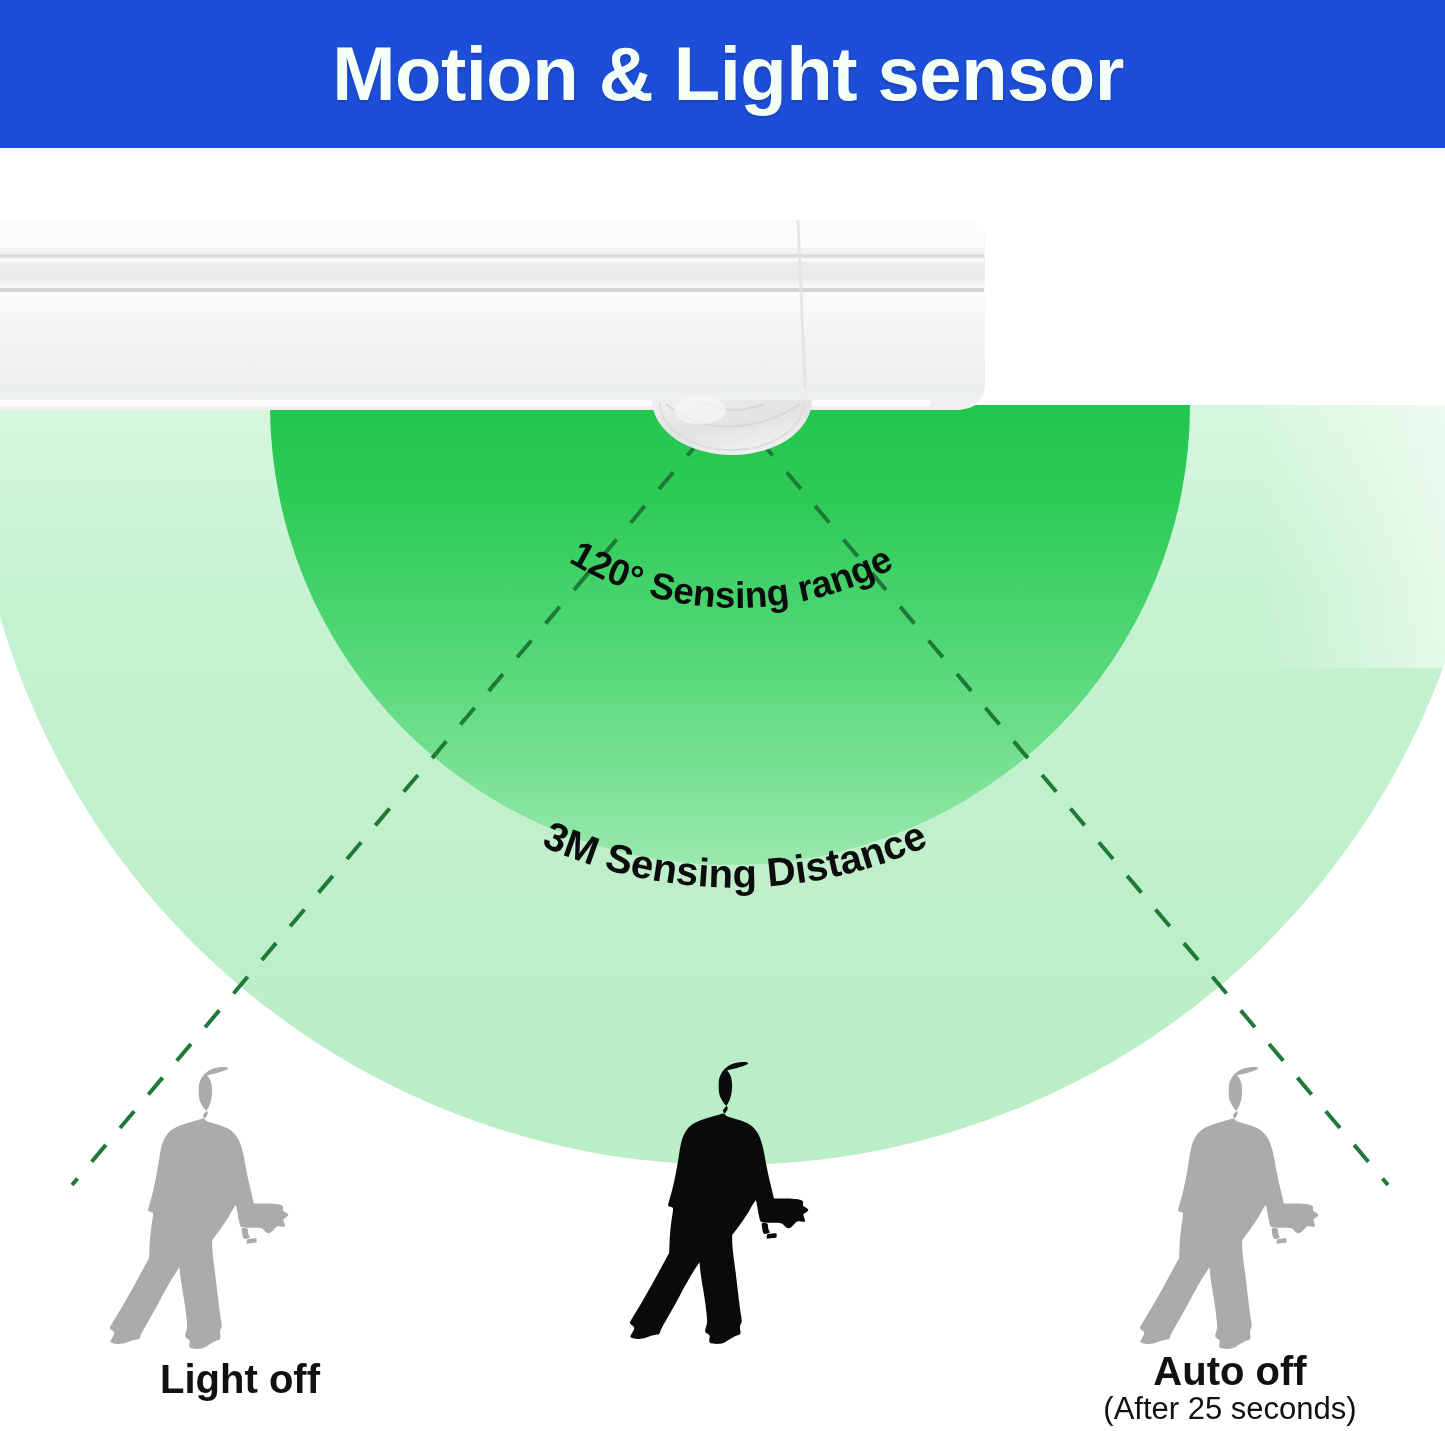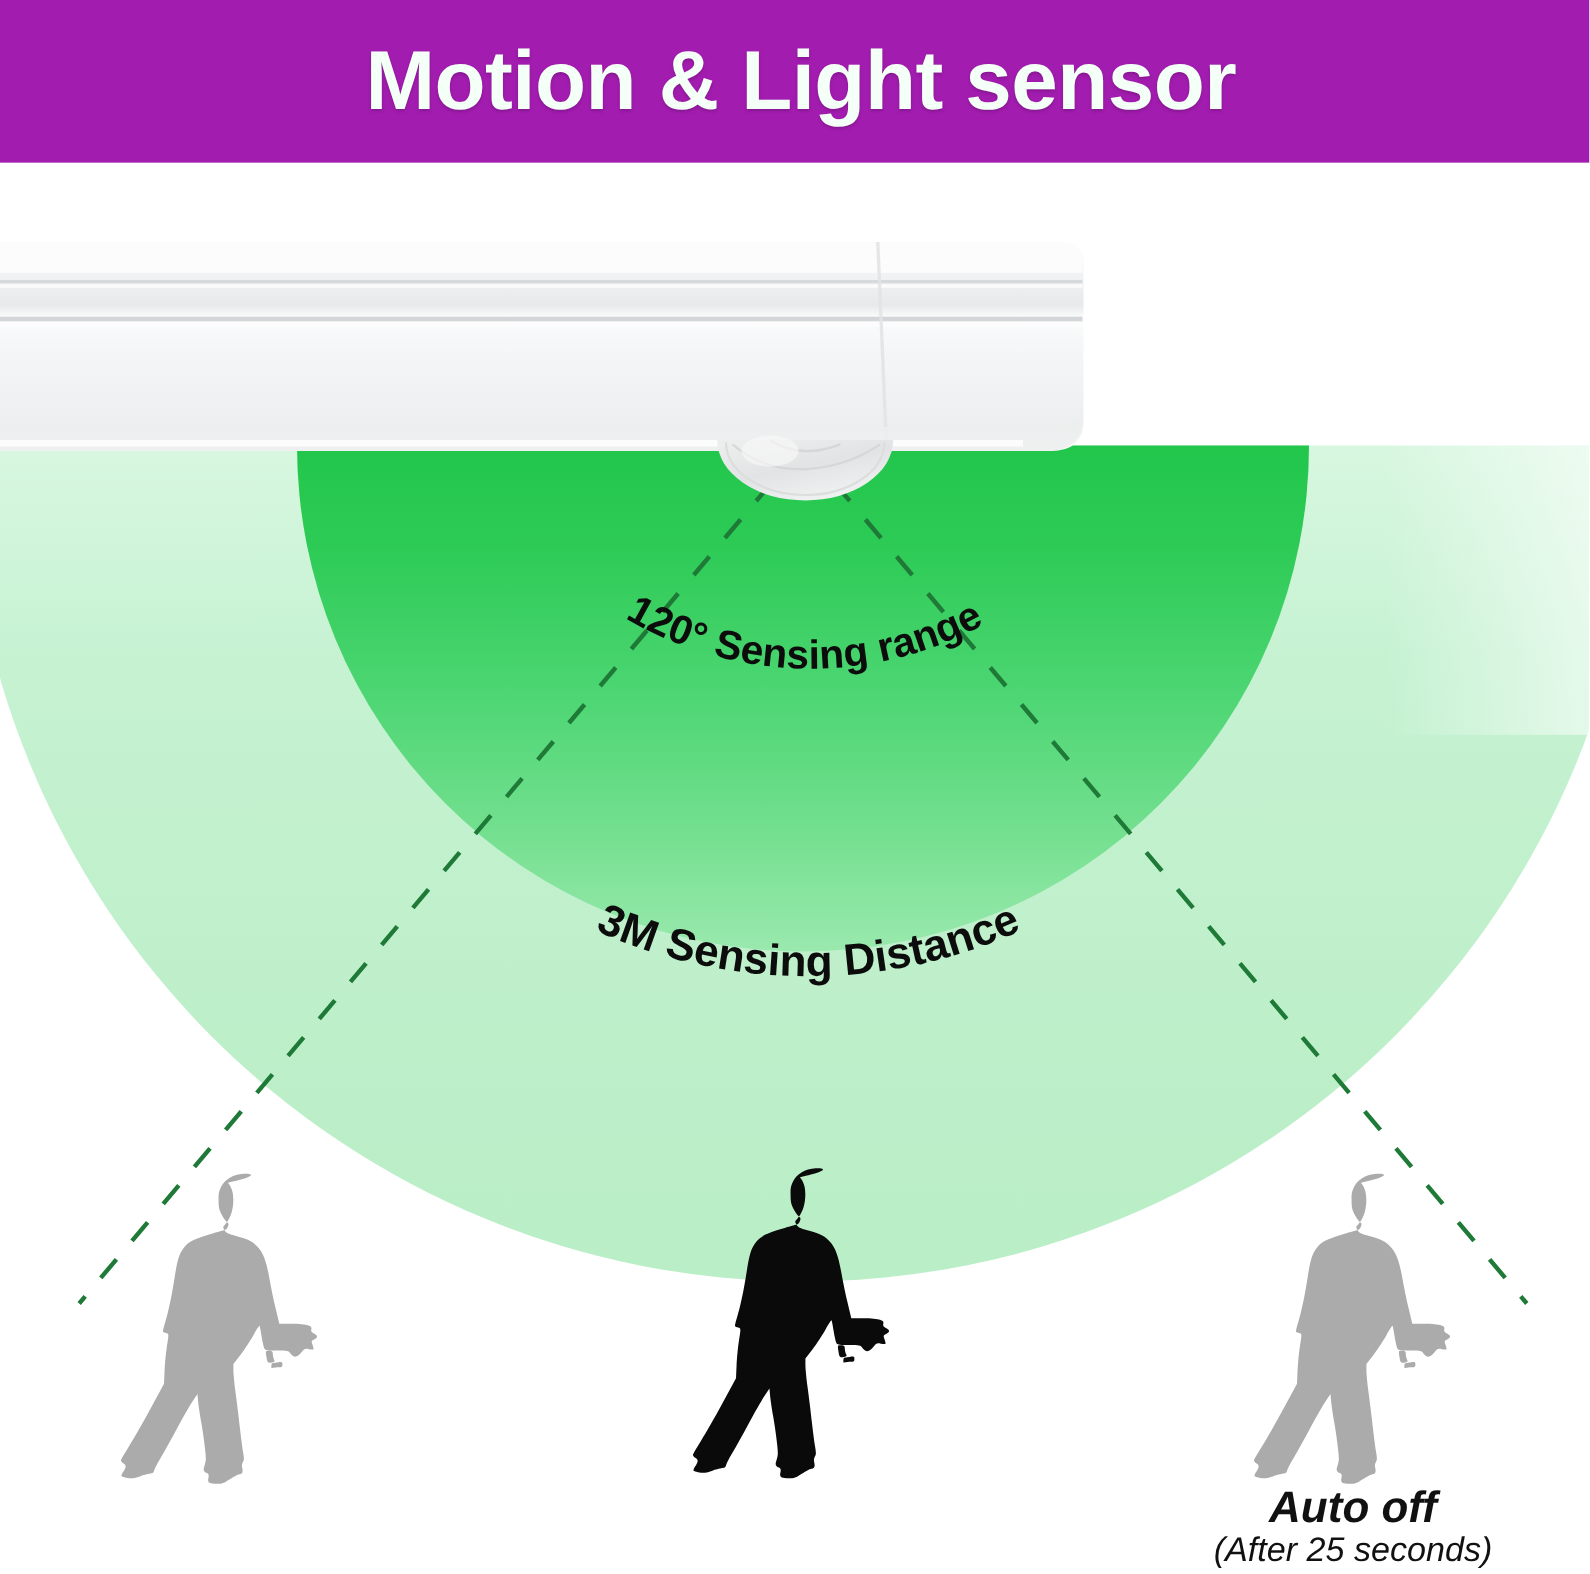--- a/index.html
+++ b/index.html
@@ -5,21 +5,21 @@
   * { margin:0; padding:0; box-sizing:border-box; }
   html,body{ background:#ffffff; }
   body{
     width:1445px; height:1431px; position:relative; overflow:hidden;
     font-family:"Liberation Sans", sans-serif;
   }
 
   
   .header{
     position:absolute; left:0; top:0; width:1445px; height:148px;
-    background:#a21caf;
+    background:#1d4ed8;
     display:flex; align-items:center; justify-content:center;padding-left:11px;
   }
   .header-title{
     color:#f4fff7; font-size:76px; font-weight:bold; letter-spacing:-0.5px;
     text-shadow:0 2px 3px rgba(0,0,0,.18);
     line-height:1;
   }
 
   
   .stage{
@@ -37,21 +37,21 @@
     position:absolute; text-align:center; color:#111;
   }
   .caption .main{
     font-size:40px; font-weight:bold; line-height:1.06; white-space:nowrap;
   }
   .caption .sub{
     font-size:31px; font-weight:normal; line-height:1.12; white-space:nowrap;
   }
   .cap-left  { left:20px;  width:440px; top:20px; }
   .cap-mid   { left:505px; width:440px; top:12px; }
-  .cap-right { left:1020px;width:420px; top:12px;font-style:italic; }
+  .cap-right { left:1020px;width:420px; top:12px; }
 </style>
 </head>
 <body>
 
 <div class="header">
   <div class="header-title">Motion &amp; Light sensor</div>
 </div>
 
 <div class="stage">
 
@@ -186,20 +186,24 @@
     <g>
       <use href="#walker" x="615" y="908" width="230" height="300" fill="#0a0a0a"></use>
     </g>
     <g>
       <use href="#walker" x="1125" y="913" width="230" height="300" fill="#ababab"></use>
     </g>
   </svg>
 
   <div class="captions">
 
+    <div class="caption cap-left">
+      <div class="main">Light off</div>
+      <div class="sub"></div>
+    </div>
 
     <div class="caption cap-mid">
     </div>
 
     <div class="caption cap-right">
       <div class="main">Auto off</div>
       <div class="sub">(After 25 seconds)</div>
     </div>
 
   </div>

